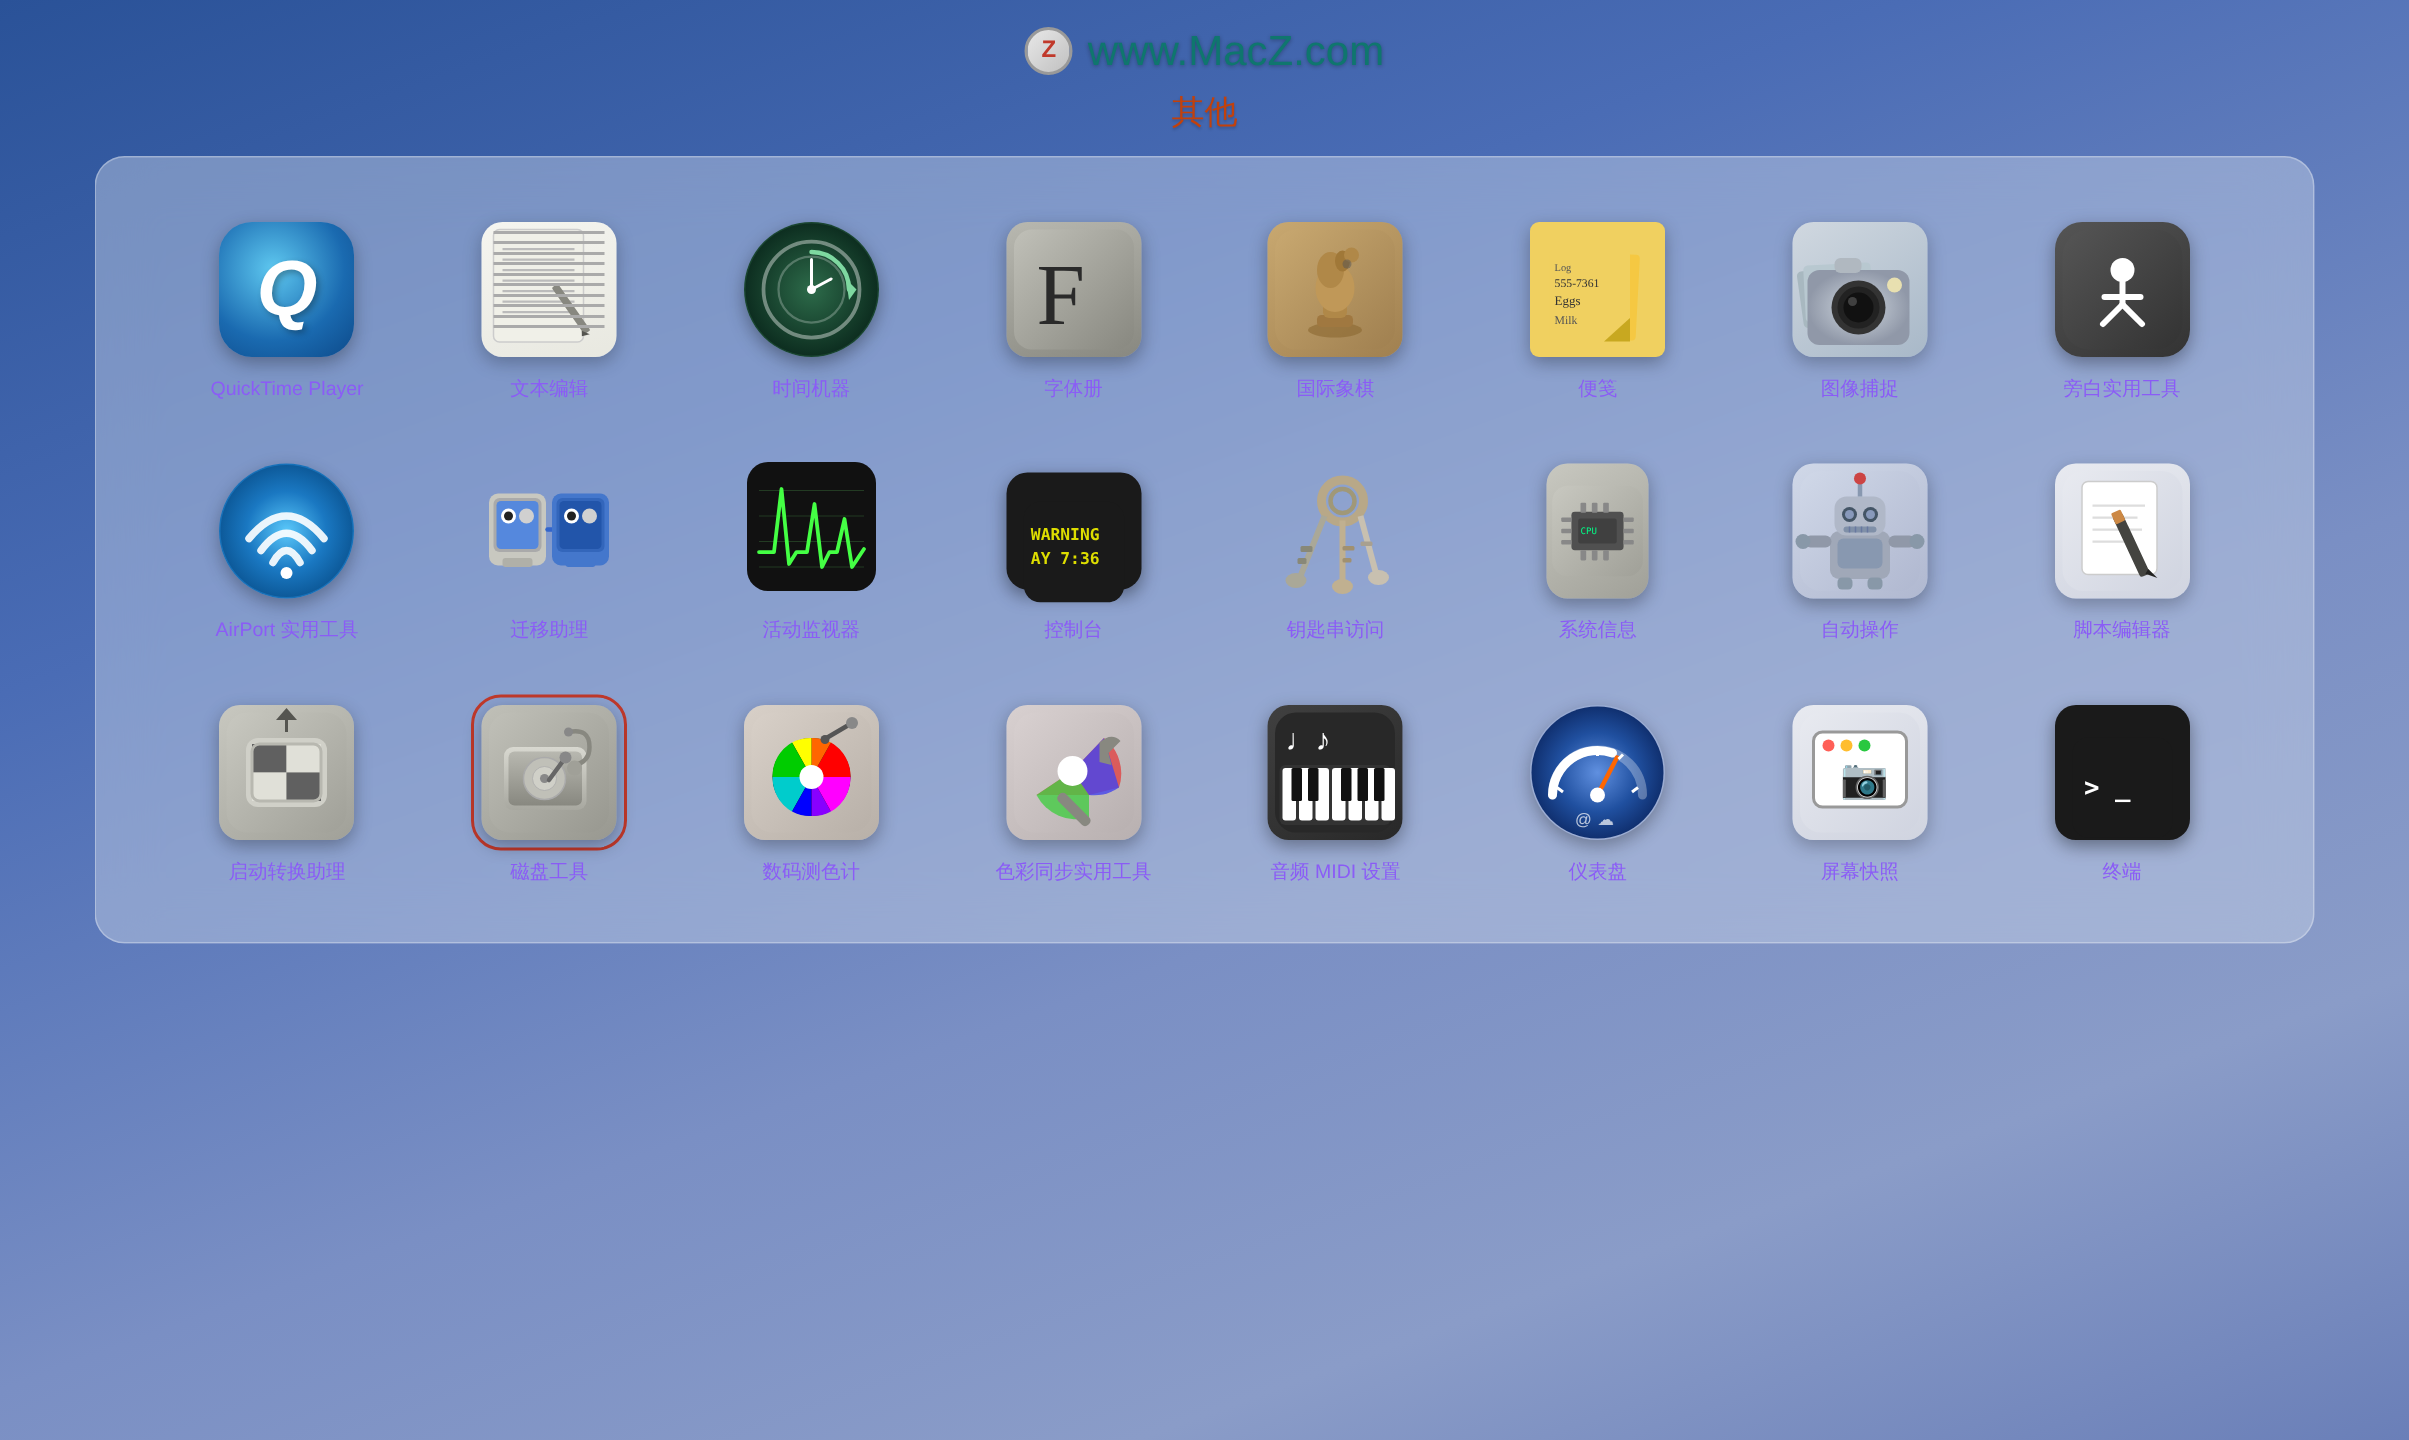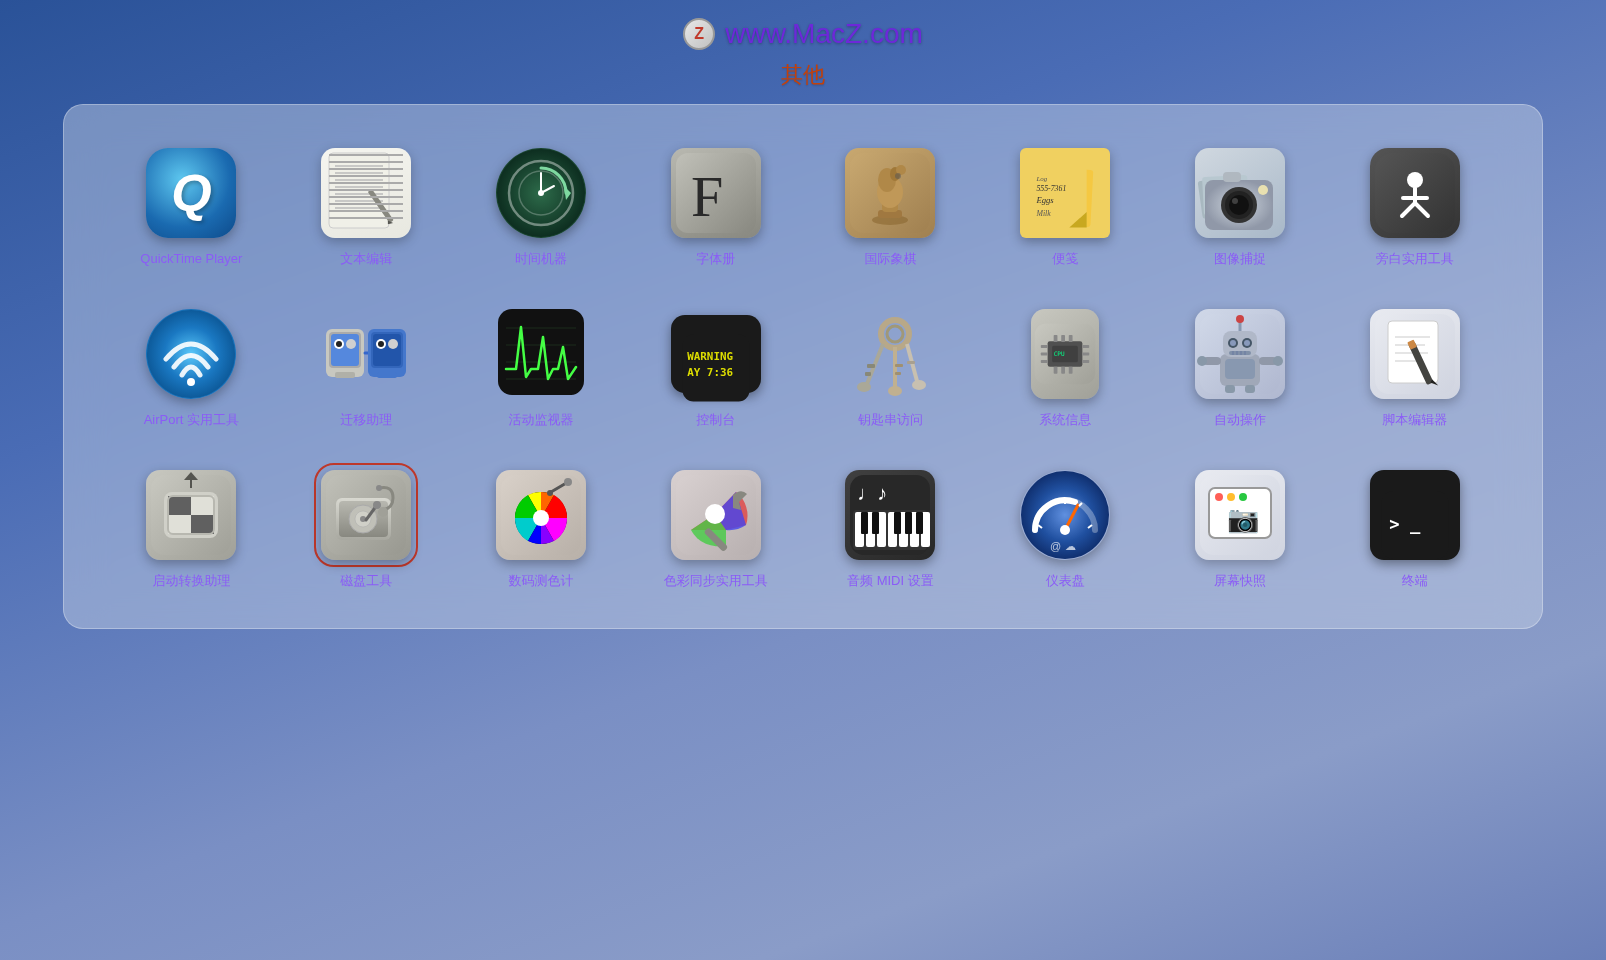--- a/index.html
+++ b/index.html
@@ -32,21 +32,21 @@
       display: flex;
       align-items: center;
       justify-content: center;
       font-weight: bold;
       font-size: 16px;
       color: #c0392b;
       border: 2px solid #999;
     }
 
     .macz-url {
-      color: #6d28d9;
+      color: #0f766e;
       font-size: 28px;
       font-weight: 500;
       text-shadow: 0 1px 3px rgba(0,0,0,0.3);
     }
 
     .section-title {
       color: #c2410c;
       font-size: 22px;
       font-weight: 400;
       margin-bottom: 14px;
@@ -182,21 +182,20 @@
     
     .icon-stickies {
       width: 90px; height: 90px;
       background: #f0d060;
       border-radius: 6px 6px 6px 6px;
       display: flex; align-items: flex-start; justify-content: center;
       padding: 6px;
       box-shadow: 0 4px 12px rgba(0,0,0,0.3);
       position: relative;
       overflow: hidden;
-      font-style: italic;
     }
 
     
     .icon-screenshot {
       width: 90px; height: 90px;
       background: linear-gradient(160deg, #e8eaf0, #d0d4e0);
       border-radius: 14px;
       display: flex; align-items: center; justify-content: center;
       box-shadow: 0 4px 12px rgba(0,0,0,0.25);
       position: relative;

